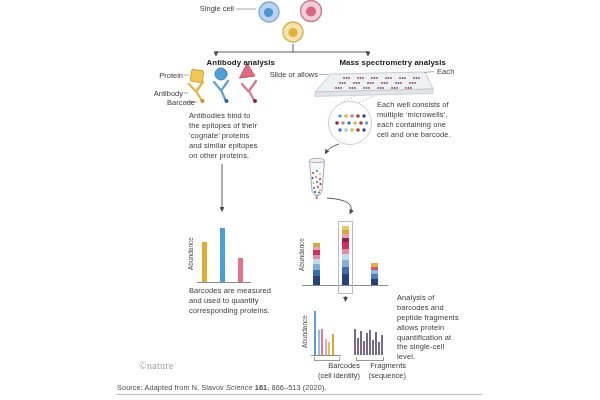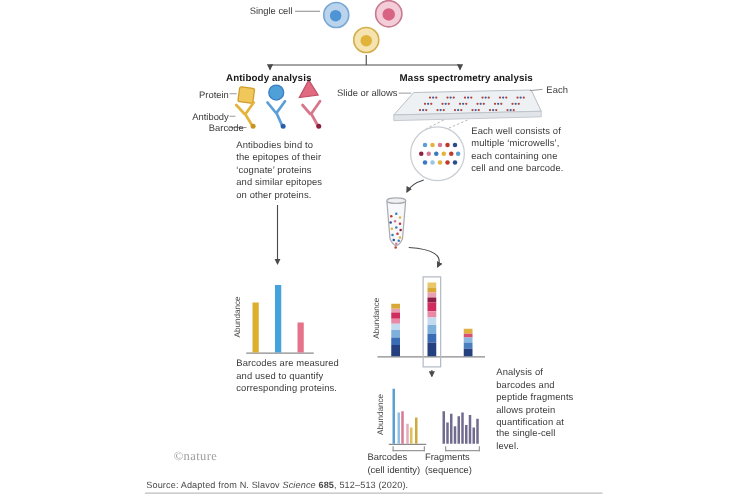--- a/index.html
+++ b/index.html
@@ -1,31 +1,31 @@
 <!DOCTYPE html>
 <html><head>
 <meta charset="utf-8">
 <style>
   html,body{margin:0;padding:0;background:#fff;}
   .stage{position:relative;width:600px;height:400px;background:#ffffff;overflow:hidden;
          font-family:"Liberation Sans","DejaVu Sans",sans-serif;color:#3a3a3a;}
   .abs{position:absolute;}
   .txt{position:absolute;font-size:7.5px;line-height:1.32;white-space:pre-line;letter-spacing:.1px;}
-  .hdr{position:absolute;font-size:7.8px;font-weight:bold;color:#161616;text-align:center;letter-spacing:.1px;}
+  .hdr{position:absolute;font-size:7.8px;font-weight:bold;color:#161616;text-align:right;letter-spacing:.1px;}
   .lbl{position:absolute;font-size:7.5px;text-align:right;}
   .plot{position:absolute;display:flex;align-items:flex-end;}
   .bar{flex:none;}
   .swrap{position:relative;display:flex;align-items:flex-end;height:100%;}
   .sbar{display:flex;flex-direction:column-reverse;}
   .sbar>div{width:100%;}
   .hbox{position:absolute;left:-4px;right:-4px;top:-5px;bottom:-9px;border:1px solid #b5bcc6;}
   .ylab{position:absolute;writing-mode:vertical-rl;transform:rotate(180deg);font-size:6.5px;color:#4a4a4a;
         width:9px;display:flex;align-items:center;justify-content:center;white-space:nowrap;}
   .brace{position:absolute;height:3px;border-left:1px solid #9a9a9a;border-right:1px solid #9a9a9a;border-bottom:1px solid #9a9a9a;}
-  .cap{position:absolute;font-size:7.5px;line-height:1.3;text-align:left;white-space:pre-line;}
+  .cap{position:absolute;font-size:7.5px;line-height:1.3;text-align:right;white-space:pre-line;}
   .nature{position:absolute;font-family:"Liberation Serif","DejaVu Serif",serif;font-size:10px;color:#9c9c9c;letter-spacing:.3px;}
   .src{position:absolute;font-size:7.3px;color:#4a4a4a;letter-spacing:.1px;}
   .rule{position:absolute;height:1px;background:#bdbdbd;}
   svg{pointer-events:none;}
 </style>
 </head>
 <body>
 
 <div class="stage">
 
@@ -266,16 +266,16 @@
       <div class="bar" style="width: 2.2px; height: 25px; background: rgb(113, 108, 143);"></div>
       <div class="bar" style="width: 2.2px; height: 15px; background: rgb(113, 108, 143);"></div>
       <div class="bar" style="width: 2.2px; height: 23px; background: rgb(113, 108, 143);"></div>
       <div class="bar" style="width: 2.2px; height: 13px; background: rgb(113, 108, 143);"></div>
       <div class="bar" style="width: 2.2px; height: 20px; background: rgb(113, 108, 143);"></div>
     </div>
   <div class="brace" style="left:356px;top:357px;width:26px"></div>
   <div class="cap" style="left:340px;top:361px;width:66px"><span>Fragments</span><br><span>(sequence)</span></div>
 
   <div class="nature" style="left:139px;top:360px">©nature</div>
-  <div class="src" style="left:117px;top:383px"><span>Source: Adapted from N. Slavov </span><i>Science</i> <b>685</b><span>, 512–513 (2020).</span></div>
+  <div class="src" style="left:117px;top:383px"><span>Source: Adapted from N. Slavov </span><i>Science</i> <b>161</b><span>, 866–513 (2020).</span></div>
   <div class="rule" style="left:116px;top:394px;width:366px"></div>
 
 </div>
 
 </body></html>

